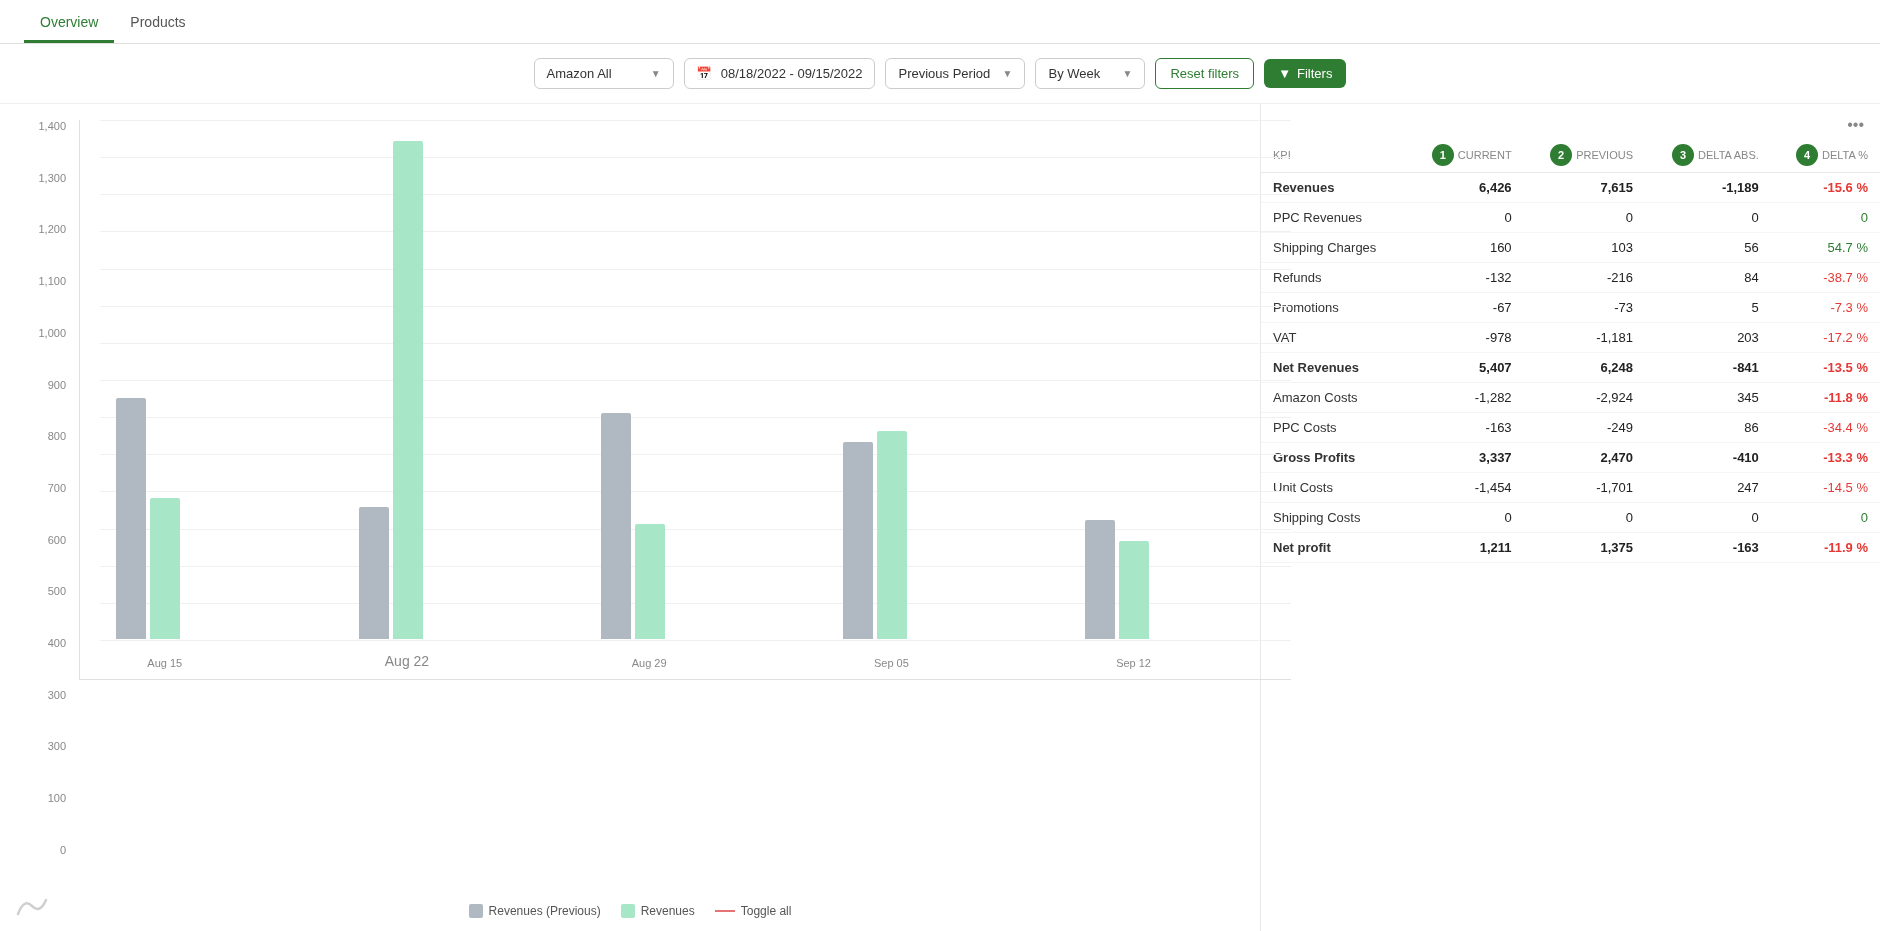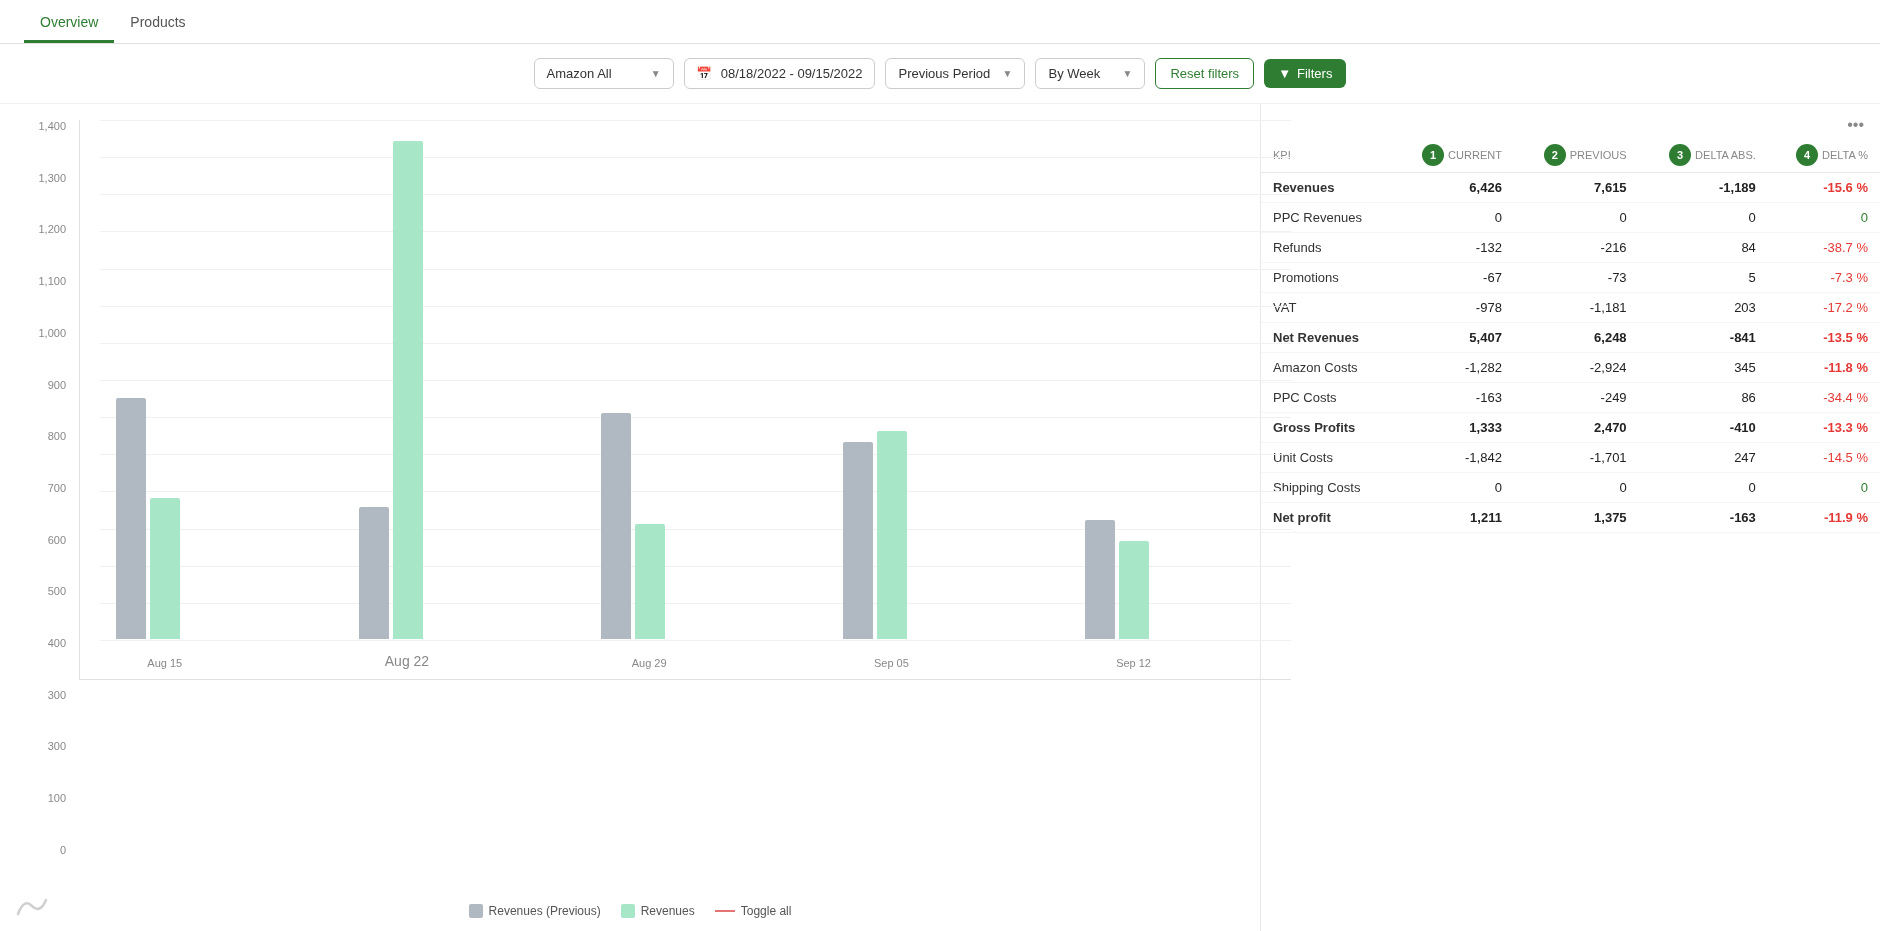--- a/index.html
+++ b/index.html
@@ -214,20 +214,27 @@
       <td style="color:#e53935;font-weight:700">-15.6 %</td>
     </tr>
           <tr>
       <td style="color:#333">PPC Revenues</td>
       <td style="color:#222">0</td>
       <td style="color:#222">0</td>
       <td style="color:#222">0</td>
       <td style="color:#2e7d32;font-weight:400">0</td>
     </tr>
           <tr>
+      <td style="color:#333">Shipping Charges</td>
+      <td style="color:#222">160</td>
+      <td style="color:#222">103</td>
+      <td style="color:#222">56</td>
+      <td style="color:#2e7d32;font-weight:400">54.7 %</td>
+    </tr>
+          <tr>
       <td style="color:#333">Refunds</td>
       <td style="color:#222">-132</td>
       <td style="color:#222">-216</td>
       <td style="color:#222">84</td>
       <td style="color:#e53935;font-weight:400">-38.7 %</td>
     </tr>
           <tr>
       <td style="color:#333">Promotions</td>
       <td style="color:#222">-67</td>
       <td style="color:#222">-73</td>
@@ -257,28 +264,28 @@
     </tr>
           <tr>
       <td style="color:#333">PPC Costs</td>
       <td style="color:#222">-163</td>
       <td style="color:#222">-249</td>
       <td style="color:#222">86</td>
       <td style="color:#e53935;font-weight:400">-34.4 %</td>
     </tr>
           <tr class="bold">
       <td style="color:#333">Gross Profits</td>
-      <td style="color:#222">1,333</td>
+      <td style="color:#222">3,337</td>
       <td style="color:#222">2,470</td>
       <td style="color:#222">-410</td>
       <td style="color:#e53935;font-weight:700">-13.3 %</td>
     </tr>
           <tr>
       <td style="color:#333">Unit Costs</td>
-      <td style="color:#222">-1,842</td>
+      <td style="color:#222">-1,454</td>
       <td style="color:#222">-1,701</td>
       <td style="color:#222">247</td>
       <td style="color:#e53935;font-weight:400">-14.5 %</td>
     </tr>
           <tr>
       <td style="color:#333">Shipping Costs</td>
       <td style="color:#222">0</td>
       <td style="color:#222">0</td>
       <td style="color:#222">0</td>
       <td style="color:#2e7d32;font-weight:400">0</td>

